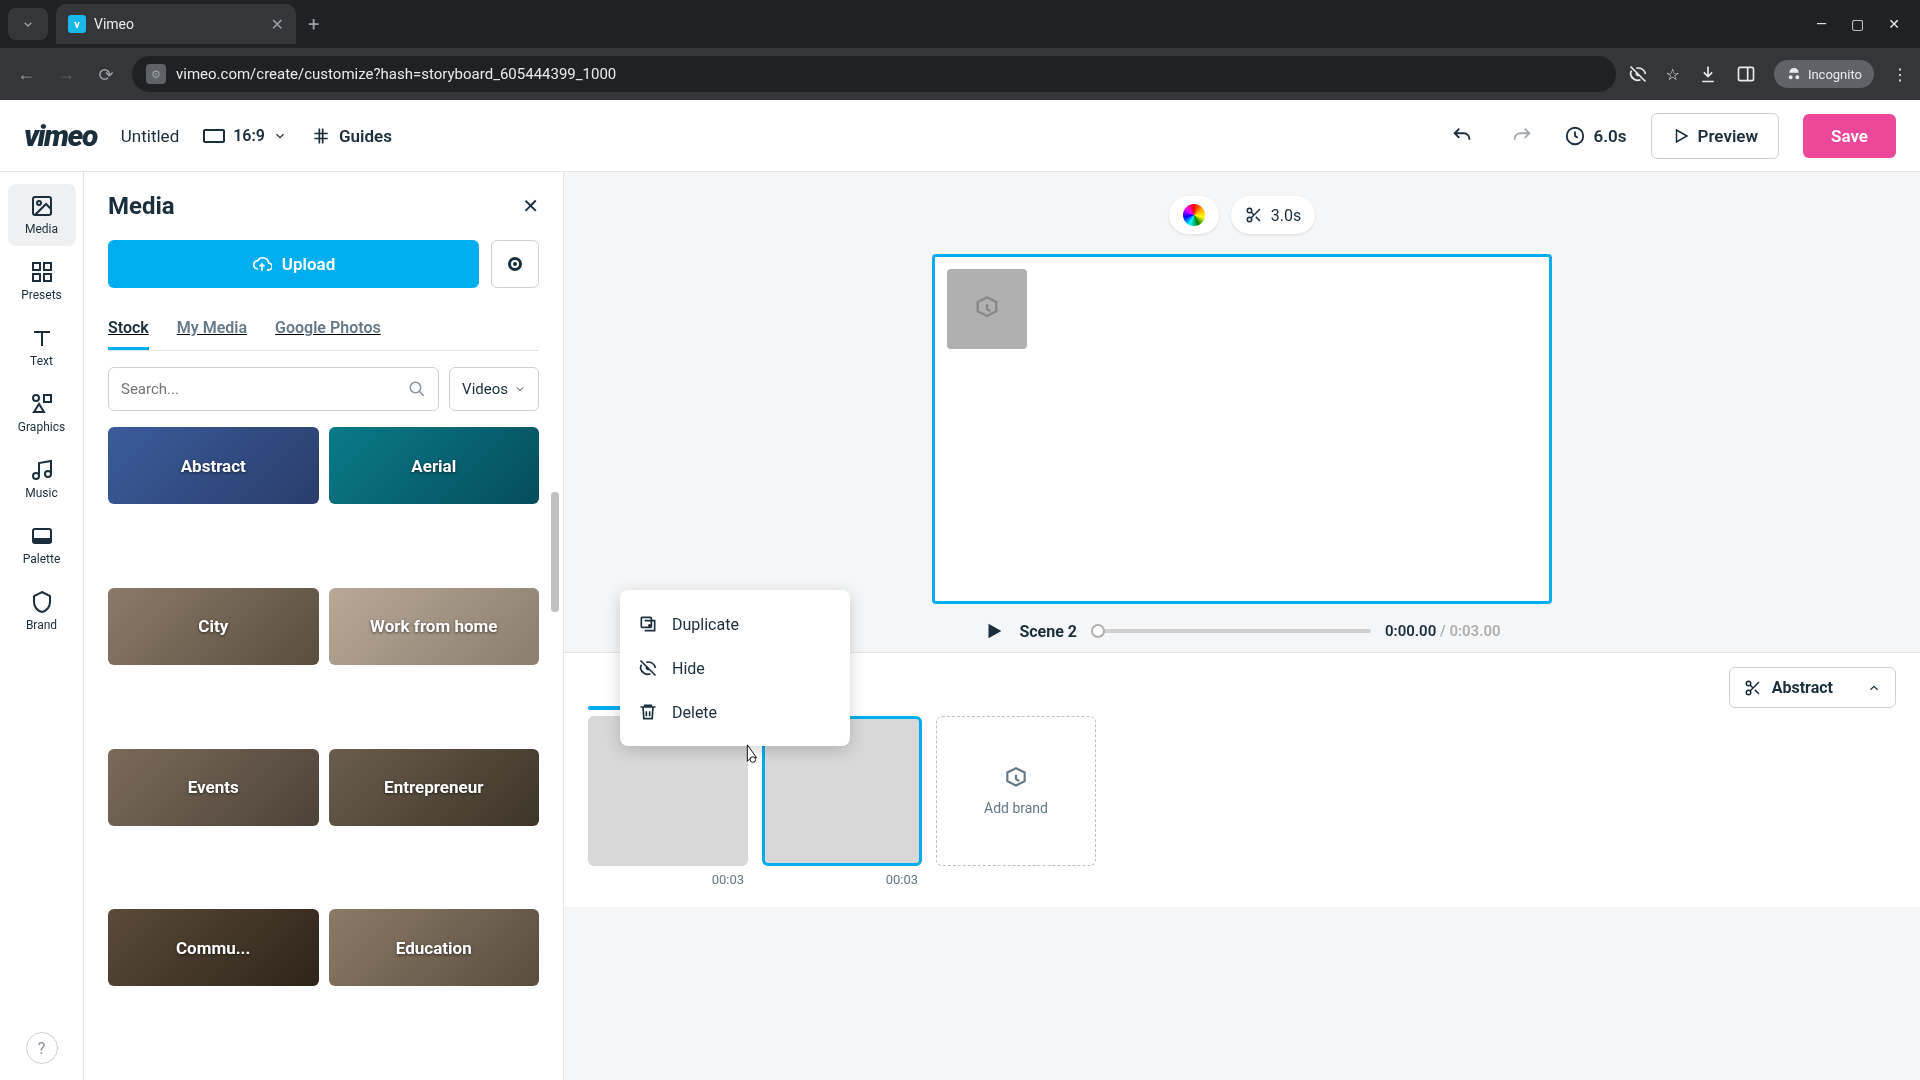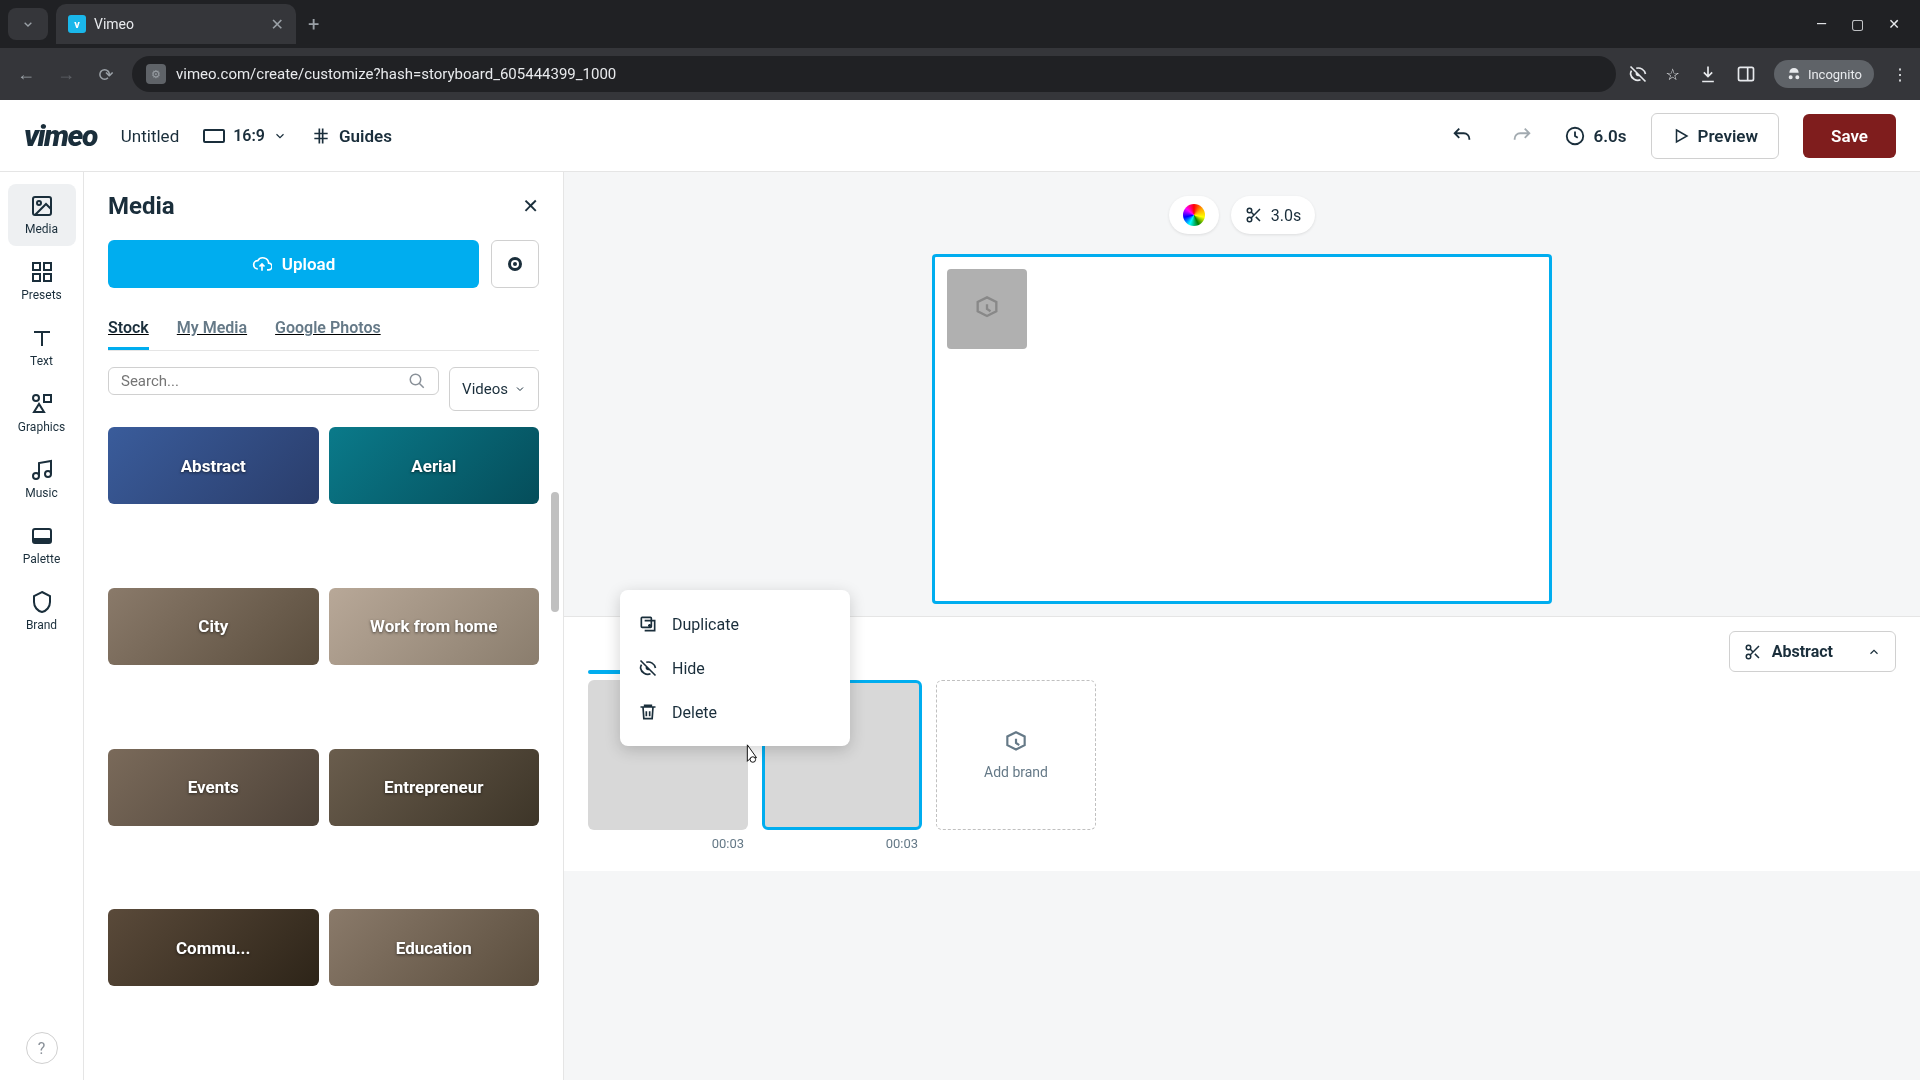--- a/index.html
+++ b/index.html
@@ -30,21 +30,21 @@
 .logo { font-size: 30px; font-weight: 900; letter-spacing: -1.5px; color: #1a2e3b; font-style: italic; }
 .project-title { font-size: 17px; color: #1a2e3b; }
 .aspect-ratio { display: flex; align-items: center; gap: 8px; font-size: 16px; font-weight: 600; color: #1a2e3b; cursor: pointer; }
 .aspect-icon { width: 22px; height: 14px; border: 2px solid #1a2e3b; border-radius: 2px; }
 .guides-btn { display: flex; align-items: center; gap: 8px; font-size: 17px; font-weight: 600; color: #1a2e3b; cursor: pointer; }
 .header-spacer { flex: 1; }
 .header-icon-btn { width: 36px; height: 36px; display: flex; align-items: center; justify-content: center; cursor: pointer; color: #1a2e3b; }
 .header-icon-btn svg { width: 22px; height: 22px; }
 .duration-display { display: flex; align-items: center; gap: 8px; font-size: 17px; font-weight: 600; color: #1a2e3b; }
 .preview-btn { display: flex; align-items: center; gap: 8px; padding: 12px 20px; border: 1px solid #d0d0d0; border-radius: 6px; font-size: 17px; font-weight: 600; color: #1a2e3b; cursor: pointer; background: #fff; }
-.save-btn { padding: 12px 28px; background: #7f1d1d; color: #fff; border: none; border-radius: 6px; font-size: 17px; font-weight: 600; cursor: pointer; }
+.save-btn { padding: 12px 28px; background: #ec4899; color: #fff; border: none; border-radius: 6px; font-size: 17px; font-weight: 600; cursor: pointer; }
 
 
 .main { display: flex; height: calc(1080px - 48px - 52px - 72px); }
 
 
 .left-rail { width: 84px; border-right: 1px solid #e5e5e5; display: flex; flex-direction: column; align-items: center; padding-top: 12px; gap: 4px; }
 .rail-item { width: 68px; padding: 10px 0; display: flex; flex-direction: column; align-items: center; gap: 4px; cursor: pointer; border-radius: 8px; color: #1a2e3b; }
 .rail-item.active { background: #eef0f2; }
 .rail-item svg { width: 24px; height: 24px; }
 .rail-label { font-size: 12px; }
@@ -60,21 +60,21 @@
 .upload-btn { flex: 1; background: #00adef; color: #fff; border: none; border-radius: 6px; padding: 14px; font-size: 17px; font-weight: 600; display: flex; align-items: center; justify-content: center; gap: 10px; cursor: pointer; }
 .record-btn { width: 48px; height: 48px; border: 1px solid #d0d0d0; border-radius: 6px; display: flex; align-items: center; justify-content: center; cursor: pointer; }
 .record-dot { width: 14px; height: 14px; border: 3px solid #1a2e3b; border-radius: 50%; position: relative; }
 .record-dot::after { content: ''; position: absolute; inset: 2px; background: #1a2e3b; border-radius: 50%; }
 
 .media-tabs { display: flex; gap: 28px; border-bottom: 1px solid #e5e5e5; margin-bottom: 16px; text-decoration: underline; }
 .media-tab { padding: 10px 0; font-size: 16px; font-weight: 600; color: #657987; cursor: pointer; border-bottom: 3px solid transparent; }
 .media-tab.active { color: #1a2e3b; border-bottom-color: #00adef; }
 
 .search-row { display: flex; gap: 10px; margin-bottom: 16px; }
-.search-box { flex: 1; border: 1px solid #d0d0d0; border-radius: 6px; display: flex; align-items: center; padding: 0 12px; height: 28px; }
+.search-box { flex: 1; border: 1px solid #d0d0d0; border-radius: 6px; display: flex; align-items: center; padding: 0 12px; height: 44px; }
 .search-input { flex: 1; border: none; outline: none; font-size: 15px; color: #657987; background: transparent; }
 .search-icon { color: #8a9199; }
 .filter-dropdown { border: 1px solid #d0d0d0; border-radius: 6px; padding: 0 12px; height: 44px; display: flex; align-items: center; gap: 6px; font-size: 15px; color: #1a2e3b; cursor: pointer; }
 
 .media-grid { display: grid; grid-template-columns: 1fr 1fr; gap: 10px; overflow-y: auto; flex: 1; }
 .media-card { position: relative; height: 77px; border-radius: 6px; overflow: hidden; cursor: pointer; display: flex; align-items: center; justify-content: center; }
 .media-card-label { color: #fff; font-weight: 700; font-size: 17px; text-shadow: 0 1px 3px rgba(0,0,0,0.6); z-index: 1; }
 .bg-abstract { background: linear-gradient(135deg, #3a5c9b, #2a3d6b); }
 .bg-aerial { background: linear-gradient(135deg, #0a7a8a, #054d5a); }
 .bg-city { background: linear-gradient(135deg, #8a7a6a, #5a4d3d); }
@@ -371,20 +371,32 @@
       </div>
     </div>
     <div class="canvas-frame">
       <div class="canvas-brand-box">
         <svg viewBox="0 0 24 24">
             <path d="M12 2l8 4v8l-8 4-8-4V6l8-4z" stroke-width="2"></path>
             <path d="M12 8v4l3 2" stroke-width="2"></path>
           </svg>
       </div>
     </div>
+    <div class="playback-row">
+      <div class="play-btn">
+          <svg viewBox="0 0 24 24">
+            <path d="M6 4l14 8-14 8V4z"></path>
+          </svg>
+        </div>
+      <span class="scene-label">Scene 2</span>
+      <div class="progress-bar">
+          <div class="progress-handle"></div>
+        </div>
+      <span class="time-display"><span>0:00.00</span><span class="time-total"> / 0:03.00</span></span>
+    </div>
 
     <div class="timeline-section">
       <div class="timeline-header">
         <div class="timeline-toggle">
           <svg width="18" height="18" viewBox="0 0 24 24">
               <circle cx="6" cy="6" r="3" stroke="currentColor" stroke-width="2" fill="none"></circle>
               <circle cx="6" cy="18" r="3" stroke="currentColor" stroke-width="2" fill="none"></circle>
               <path d="M20 4L8.12 15.88M14.47 14.48L20 20M8.12 8.12L12 12" stroke="currentColor" stroke-width="2"></path>
             </svg>
           <span>Abstract</span>

